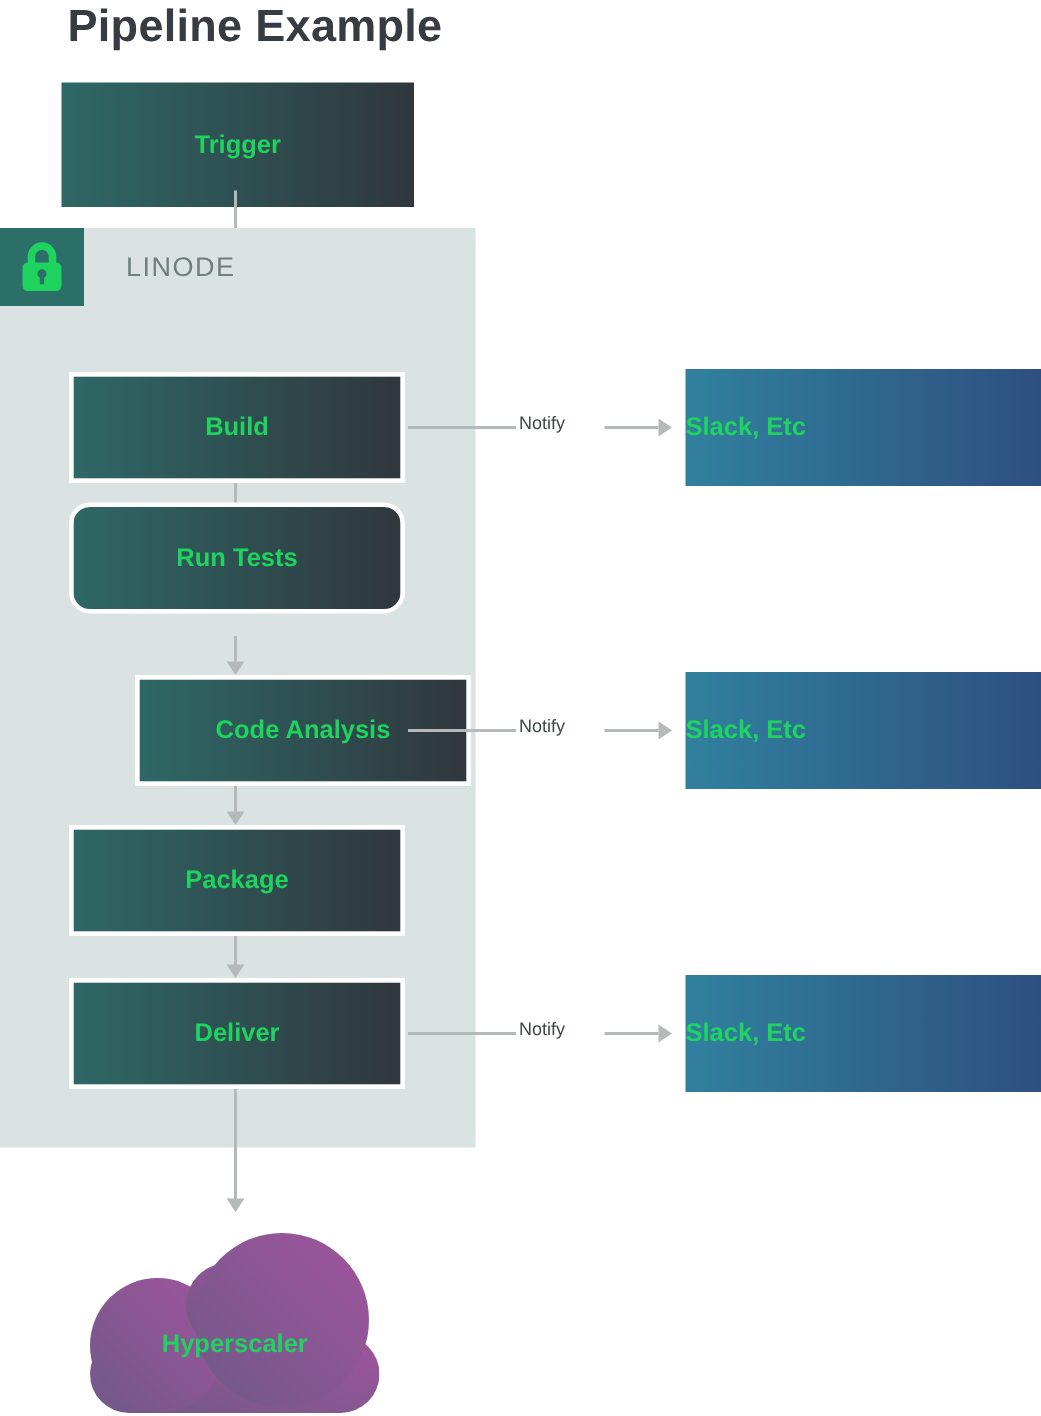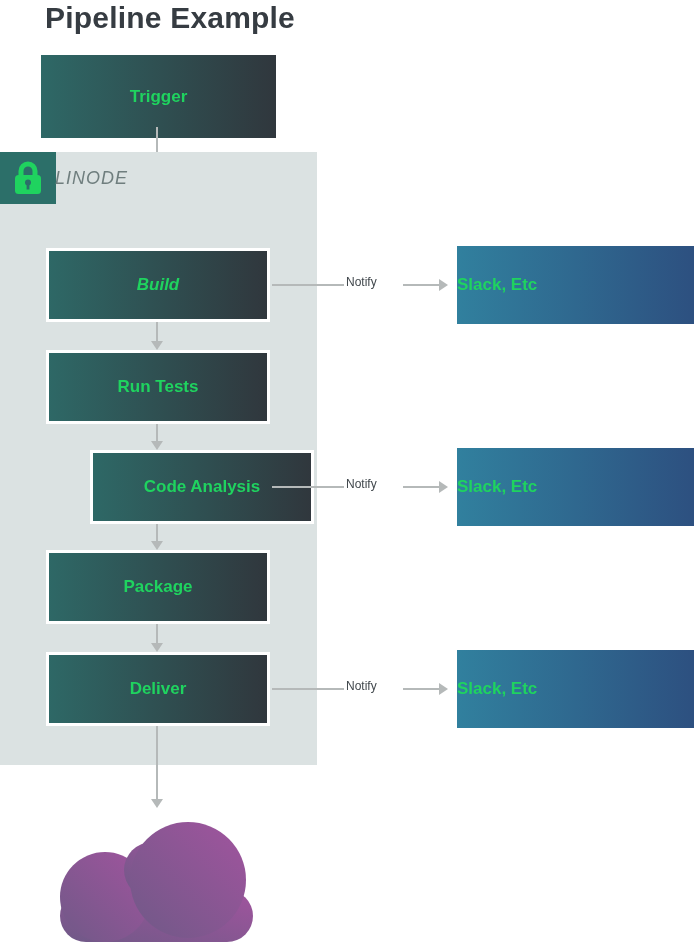--- a/index.html
+++ b/index.html
@@ -16,22 +16,22 @@
          color:var(--title-text);letter-spacing:0.2px;}
   
   .trigger{position:absolute;left:41px;top:55px;width:235px;height:83px;
            background:linear-gradient(90deg,var(--box-g1),var(--box-g2));
            display:flex;align-items:center;justify-content:center;}
   .box-label{color:var(--green);font-weight:700;font-size:17px;}
   
   .linode{position:absolute;left:0;top:152px;width:317px;height:613px;background:var(--container-bg);}
   .lock-badge{position:absolute;left:0;top:152px;width:56px;height:52px;background:var(--badge-bg);
               display:flex;align-items:center;justify-content:center;}
-  .linode-label{position:absolute;left:55px;top:152px;height:52px;display:flex;align-items:center;
-                color:var(--linode-text);font-size:18px;letter-spacing:1px;font-style:italic;}
+  .linode-label{position:absolute;left:84px;top:152px;height:52px;display:flex;align-items:center;
+                color:var(--linode-text);font-size:18px;letter-spacing:1px;}
   
   .step{position:absolute;left:46px;width:218px;height:68px;border:3px solid #fff;
         background:linear-gradient(90deg,var(--box-g1),var(--box-g2));
         display:flex;align-items:center;justify-content:center;}
   
   .slack{position:absolute;left:457px;width:237px;height:78px;
          background:linear-gradient(90deg,var(--slack-g1),var(--slack-g2));
          display:flex;align-items:center;}
   
   .arrow-down{position:absolute;width:12px;}
@@ -71,29 +71,29 @@
   <div class="lock-badge">
     <svg width="28" height="34" viewBox="0 0 28 34">
       <path d="M7 17 V10 a7 7 0 0 1 14 0 V17" fill="none" stroke="var(--green)" stroke-width="5"></path>
       <rect x="1" y="14" width="26" height="19" rx="3.5" fill="var(--green)"></rect>
       <circle cx="14" cy="21.5" r="3" fill="var(--badge-bg)"></circle>
       <rect x="12.6" y="22.5" width="2.8" height="6" fill="var(--badge-bg)"></rect>
     </svg>
   </div>
   <div class="linode-label">LINODE</div>
 
-  <div class="step" style="top:248px;font-style:italic;">
+  <div class="step" style="top:248px;">
     <span class="box-label">Build</span>
   </div>
   <div class="arrow-down" style="left:151px;top:322px;height:28px;">
     <div class="stem"></div>
     <div class="head"></div>
   </div>
 
-  <div class="step" style="top:350px;">
+  <div class="step" style="top:335px;border-radius:14px;">
     <span class="box-label">Run Tests</span>
   </div>
   <div class="arrow-down" style="left:151px;top:424px;height:26px;">
     <div class="stem"></div>
     <div class="head"></div>
   </div>
 
   <div class="step" style="top:450px;margin-left:44px;">
     <span class="box-label">Code Analysis</span>
   </div>
@@ -157,15 +157,16 @@
           <stop offset="100%" stop-color="var(--cloud-g2)"></stop>
         </linearGradient>
       </defs>
       <g fill="url(#cloudGrad)">
         <rect x="0" y="68" width="193" height="52" rx="26"></rect>
         <circle cx="45" cy="75" r="45"></circle>
         <circle cx="92" cy="48" r="28"></circle>
         <circle cx="128" cy="58" r="58"></circle>
       </g>
     </svg>
+    <div class="cloud-label">Hyperscaler</div>
   </div>
 
 </div>
 
 </body></html>

